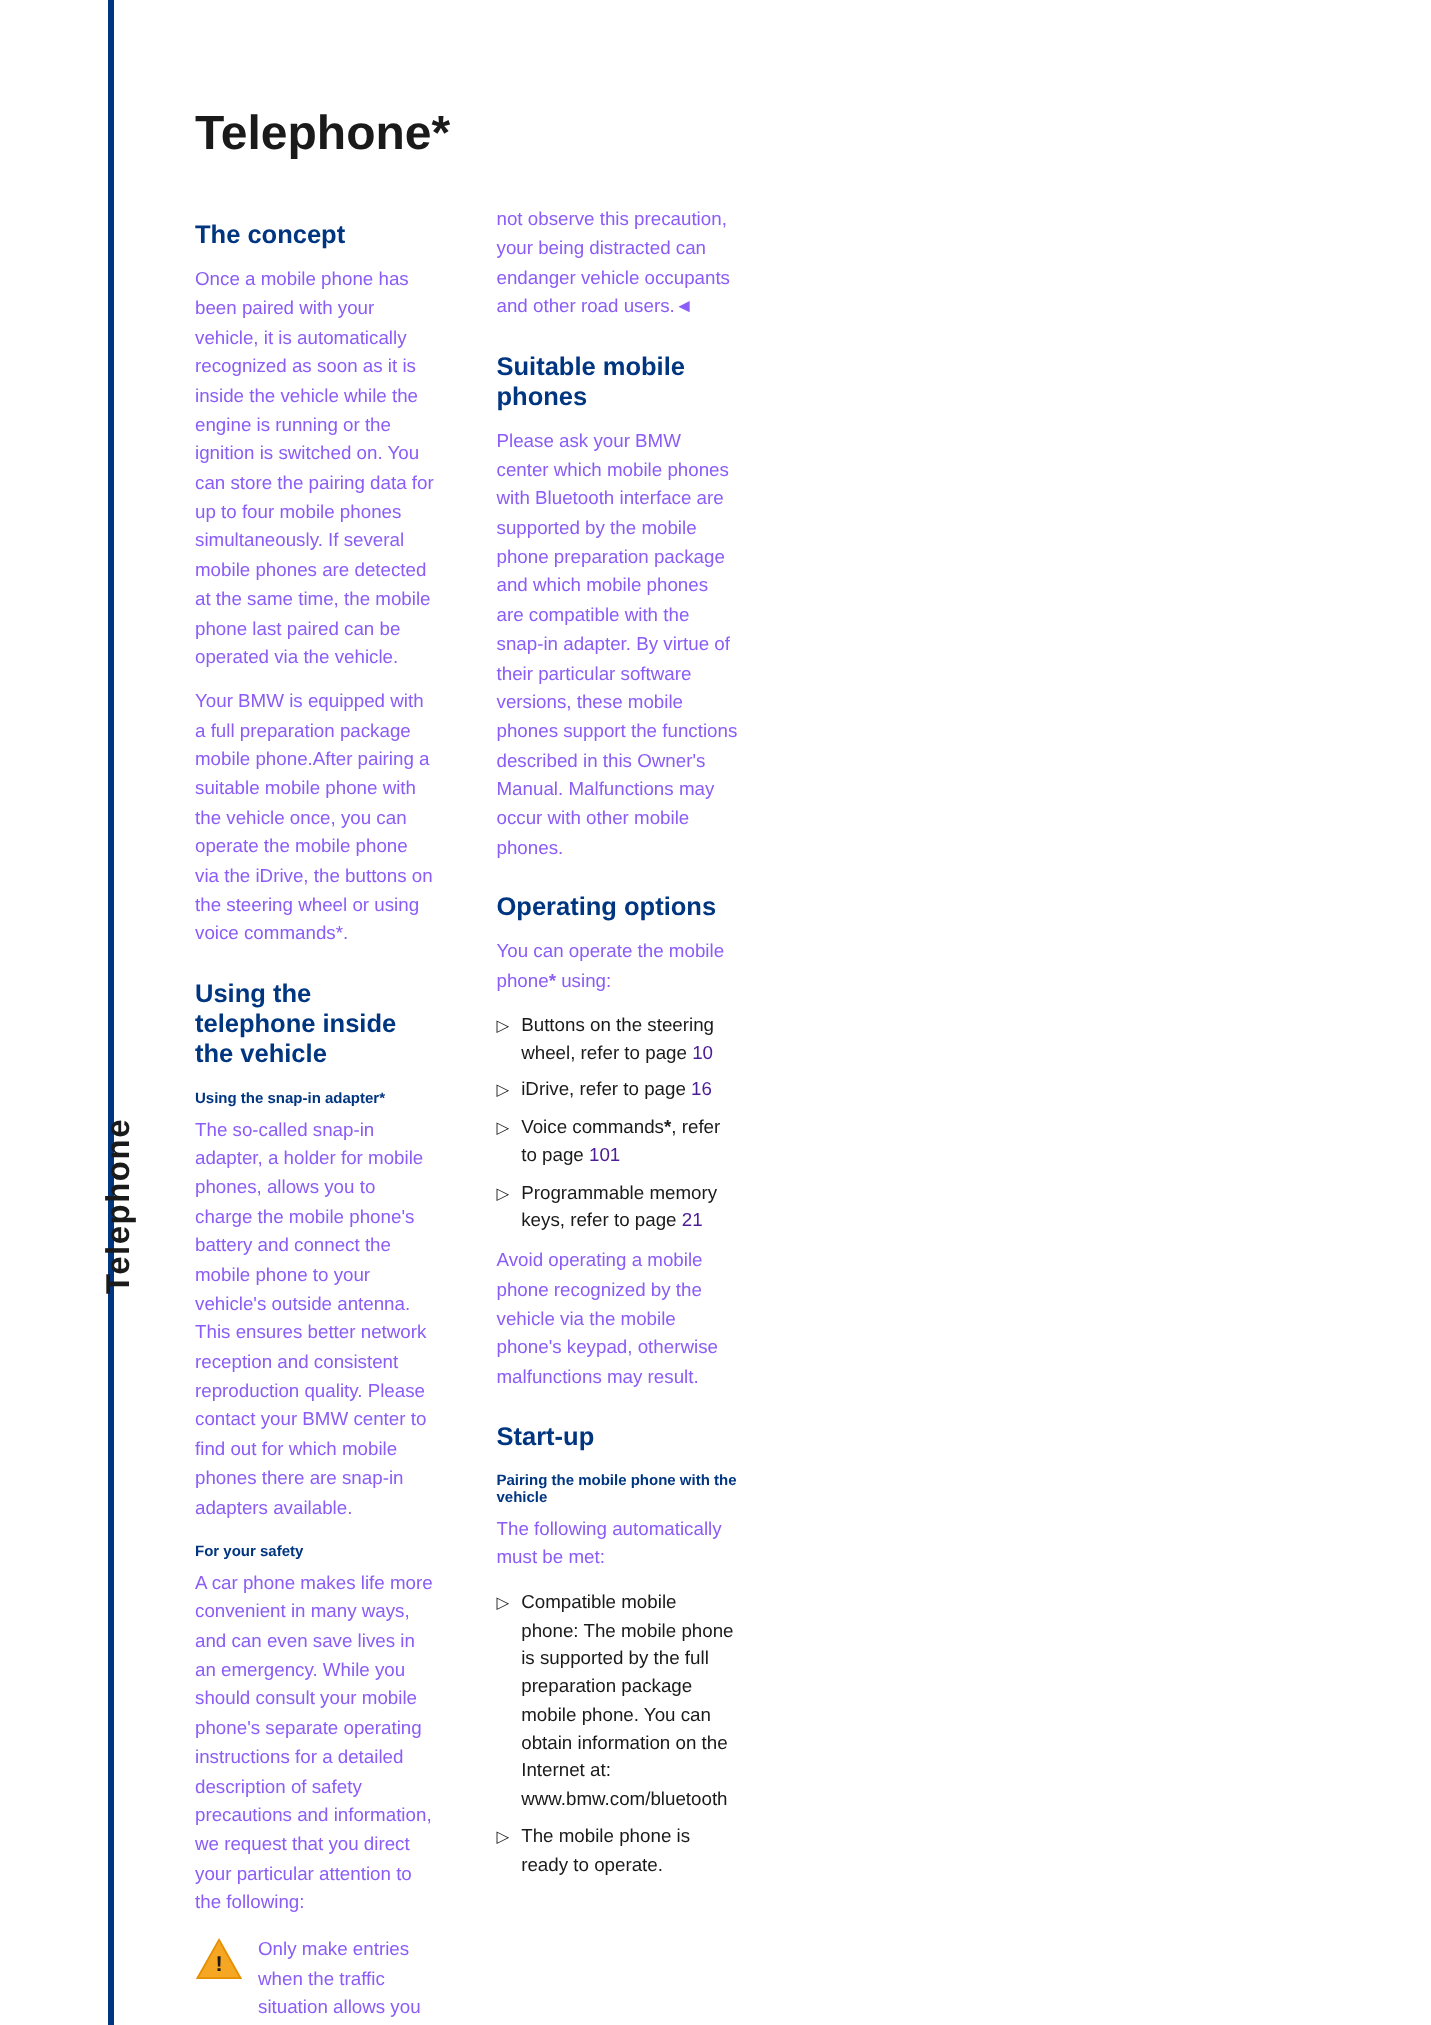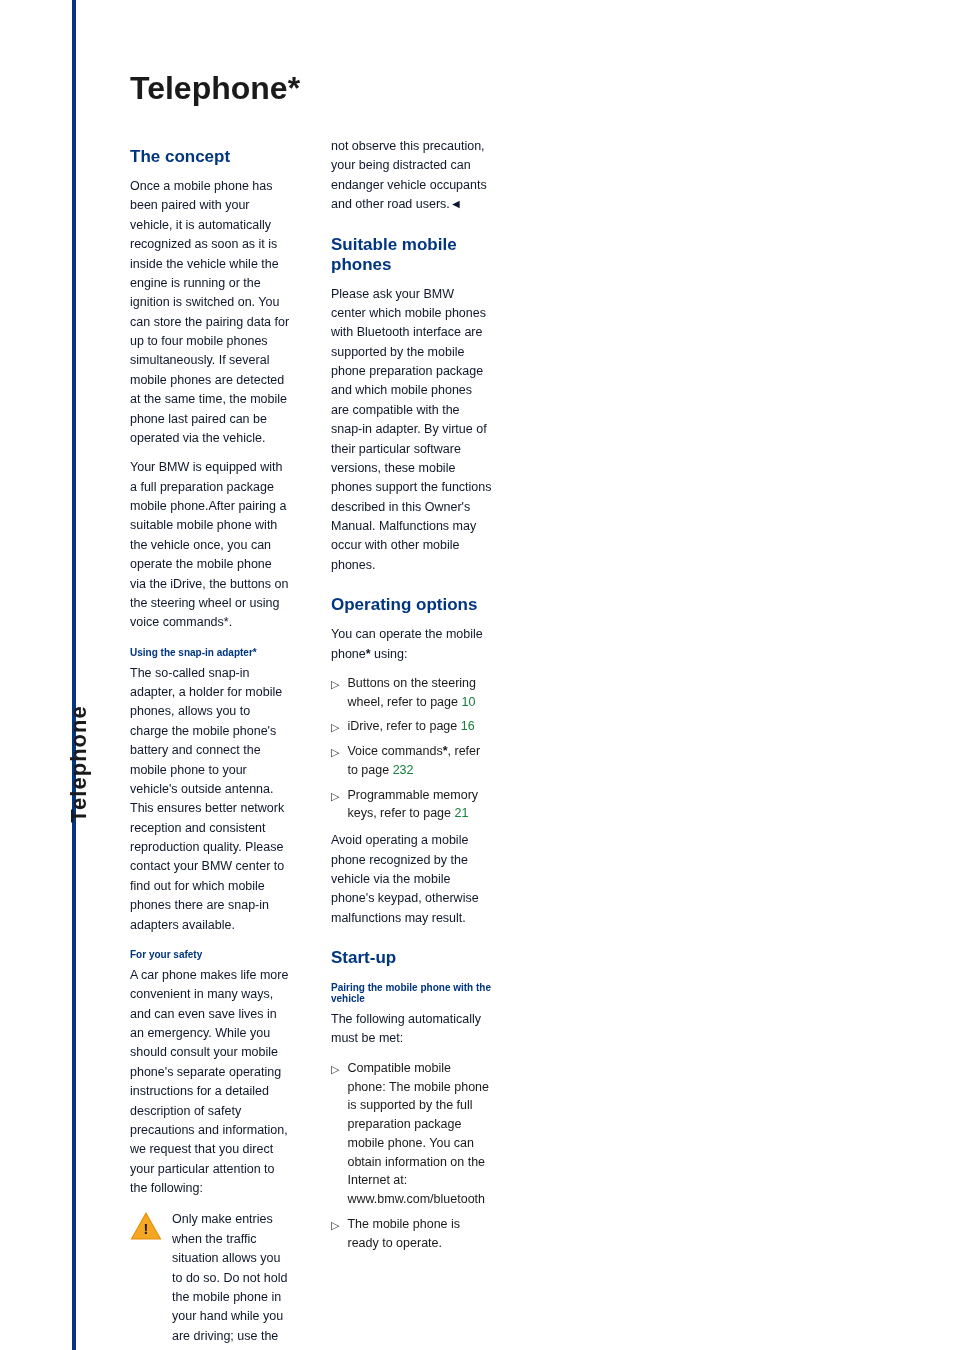--- a/index.html
+++ b/index.html
@@ -86,25 +86,25 @@
       font-weight: bold;
       color: #003580;
       margin-bottom: 6px;
       margin-top: 14px;
     }
 
     p {
       font-size: 12.5px;
       line-height: 1.55;
       margin-bottom: 10px;
-      color: #0f172a;
+      color: #8b5cf6;
     }
 
     .link-blue {
-      color: #15803d;
+      color: #4c1d95;
       text-decoration: none;
     }
 
     ul.bullet-list {
       list-style: none;
       padding: 0;
       margin: 8px 0;
     }
 
     ul.bullet-list li {
@@ -185,20 +185,21 @@
   <div class="content-area">
 
     <div class="page-title">Telephone*</div>
 
     <div class="left-column">
 
       <div class="section-heading">The concept</div>
       <p>Once a mobile phone has been paired with your vehicle, it is automatically recognized as soon as it is inside the vehicle while the engine is running or the ignition is switched on. You can store the pairing data for up to four mobile phones simultaneously. If several mobile phones are detected at the same time, the mobile phone last paired can be operated via the vehicle.</p>
       <p>Your BMW is equipped with a full preparation package mobile phone.After pairing a suitable mobile phone with the vehicle once, you can operate the mobile phone via the iDrive, the buttons on the steering wheel or using voice commands*.</p>
 
+      <div class="section-heading">Using the telephone inside the vehicle</div>
 
       <div class="sub-heading">Using the snap-in adapter*</div>
       <p>The so-called snap-in adapter, a holder for mobile phones, allows you to charge the mobile phone's battery and connect the mobile phone to your vehicle's outside antenna. This ensures better network reception and consistent reproduction quality. Please contact your BMW center to find out for which mobile phones there are snap-in adapters available.</p>
 
       <div class="sub-heading">For your safety</div>
       <p>A car phone makes life more convenient in many ways, and can even save lives in an emergency. While you should consult your mobile phone's separate operating instructions for a detailed description of safety precautions and information, we request that you direct your particular attention to the following:</p>
 
       <div class="warning-box">
         <svg class="warning-icon" viewBox="0 0 40 40" xmlns="http://www.w3.org/2000/svg">
           <polygon points="20,4 38,36 2,36" fill="#f5a623" stroke="#e69000" stroke-width="1.5"></polygon>
@@ -223,21 +224,21 @@
         <li>
           <span class="arrow">▷</span>
           <span>Buttons on the steering wheel, refer to page <a class="link-blue" href="#">10</a></span>
         </li>
         <li>
           <span class="arrow">▷</span>
           <span>iDrive, refer to page <a class="link-blue" href="#">16</a></span>
         </li>
         <li>
           <span class="arrow">▷</span>
-          <span>Voice commands<span class="bold-asterisk">*</span>, refer to page <a class="link-blue" href="#">232</a></span>
+          <span>Voice commands<span class="bold-asterisk">*</span>, refer to page <a class="link-blue" href="#">101</a></span>
         </li>
         <li>
           <span class="arrow">▷</span>
           <span>Programmable memory keys, refer to page <a class="link-blue" href="#">21</a></span>
         </li>
       </ul>
 
       <p>Avoid operating a mobile phone recognized by the vehicle via the mobile phone's keypad, otherwise malfunctions may result.</p>
 
       <div class="section-heading">Start-up</div>

